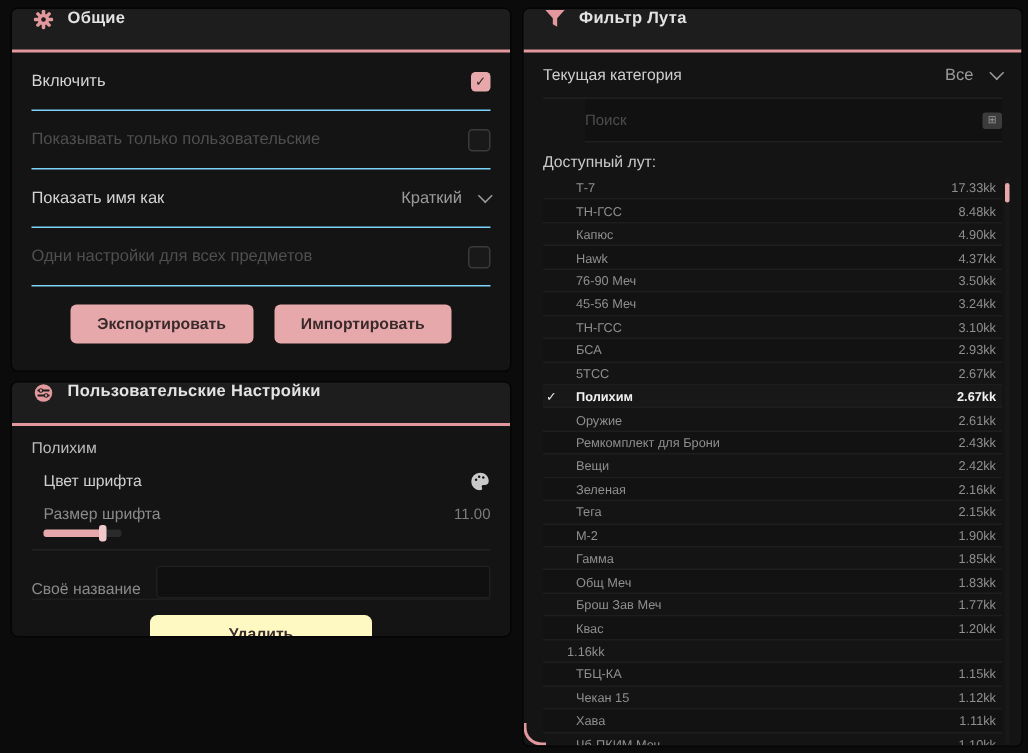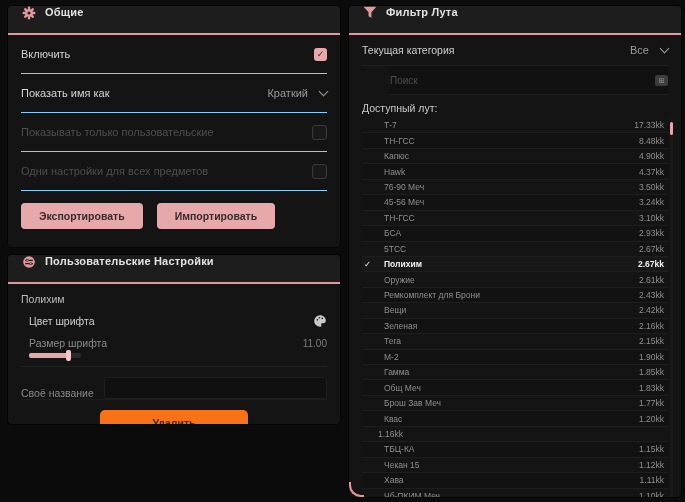--- a/index.html
+++ b/index.html
@@ -14,37 +14,37 @@
 
   
   .set-row{height:38px;display:flex;align-items:center;justify-content:space-between;border-bottom:1px solid #7dd3fc;}
   .set-label{font-size:11px;color:#d4d4d4;}
   .set-label.disabled{color:#4f4f4f;}
   .checkbox{width:13px;height:13px;border-radius:3px;display:flex;align-items:center;justify-content:center;font-size:9px;line-height:1;}
   .checkbox.on{background:#e6a8aa;color:#38292a;font-weight:bold;}
   .checkbox.off{background:#191919;border:1px solid #3a3a3a;color:transparent;}
   .dropdown{display:flex;align-items:center;gap:12px;color:#9b9b9b;font-size:11px;cursor:default;}
   .chev{width:6px;height:6px;border-right:1.5px solid #9b9b9b;border-bottom:1.5px solid #9b9b9b;transform:rotate(45deg);margin-top:-3px;}
-  .btn-row{display:flex;justify-content:flex-start;gap:14px;padding:12px 0 10px;}
+  .btn-row{display:flex;justify-content:center;gap:14px;padding:12px 0 10px;}
   .pill-btn{background:#e6a8aa;color:#3a2a2b;font-size:10.5px;font-weight:bold;border:none;border-radius:4px;padding:7px 18px;cursor:pointer;font-family:inherit;}
 
   
   .sec-label{font-size:10.5px;color:#bdbdbd;padding:9px 0 4px;}
   .mini-row{height:24px;display:flex;align-items:center;justify-content:space-between;padding-left:8px;}
   .mini-label{font-size:10.5px;color:#cfcfcf;}
   .mini-label.dim{color:#8a8a8a;}
   .mini-value{font-size:10px;color:#7d7d7d;}
   .slider-wrap{padding:0 0 8px 8px;border-bottom:1px solid #222;}
   .slider-track{position:relative;width:52px;height:5px;background:#2a2a2a;border-radius:2px;}
   .slider-fill{position:absolute;left:0;top:0;height:5px;width:40px;background:#e6a8aa;border-radius:2px;}
   .slider-handle{position:absolute;left:37px;top:-3px;width:5px;height:11px;background:#f2c9ca;border-radius:2px;}
   .name-row{display:flex;align-items:flex-end;gap:10px;height:32px;border-bottom:1px solid #1d1d1d;}
   .text-input{flex:1;height:20px;background:#101010;border:1px solid #1f1f1f;border-radius:3px;color:#cfcfcf;font-size:10px;padding:0 6px;font-family:inherit;}
   .del-row{display:flex;justify-content:center;padding:10px 0 12px;}
-  .del-btn{background:#f97316;color:#3a2a2b;font-size:10.5px;font-weight:bold;border:none;border-radius:5px;padding:7px 52px;cursor:pointer;font-family:inherit;}
+  .del-btn{background:#fef9c3;color:#3a2a2b;font-size:10.5px;font-weight:bold;border:none;border-radius:5px;padding:7px 52px;cursor:pointer;font-family:inherit;}
   .palette-ic{width:14px;height:14px;}
 
   
   .loot-panel{height:491px;display:flex;flex-direction:column;}
   .filter-row{height:30px;display:flex;align-items:center;justify-content:space-between;border-bottom:1px solid #202020;}
   .search-row{height:28px;display:flex;align-items:center;justify-content:space-between;gap:8px;border-bottom:1px solid #202020;background:#111;margin-left:28px;}
   .search-input{flex:1;background:transparent;border:none;outline:none;color:#cfcfcf;font-size:10px;font-family:inherit;padding:0;}
   .search-input::placeholder{color:#4d4d4d;}
   .search-ic{width:13px;height:11px;background:#3c3c3c;border-radius:2px;display:flex;align-items:center;justify-content:center;color:#9a9a9a;font-size:7px;line-height:1;}
   .list-label{font-size:10.5px;color:#c9c9c9;padding:7px 0 4px;}
@@ -81,29 +81,29 @@
         </svg>
         <span class="panel-title">Общие</span>
       </div>
       <div class="panel-underline"></div>
       <div class="p-body">
         <div class="set-row">
           <span class="set-label">Включить</span>
           <span class="checkbox on">✓</span>
         </div>
         <div class="set-row">
+          <span class="set-label disabled">Показывать только пользовательские</span>
+          <span class="checkbox off"></span>
+        </div>
+        <div class="set-row">
           <span class="set-label">Показать имя как</span>
           <span class="dropdown">
             <span>Краткий</span>
             <span class="chev"></span>
           </span>
-        </div>
-        <div class="set-row">
-          <span class="set-label disabled">Показывать только пользовательские</span>
-          <span class="checkbox off"></span>
         </div>
         <div class="set-row">
           <span class="set-label disabled">Одни настройки для всех предметов</span>
           <span class="checkbox off"></span>
         </div>
         <div class="btn-row">
           <button class="pill-btn">Экспортировать</button>
           <button class="pill-btn">Импортировать</button>
         </div>
       </div>

